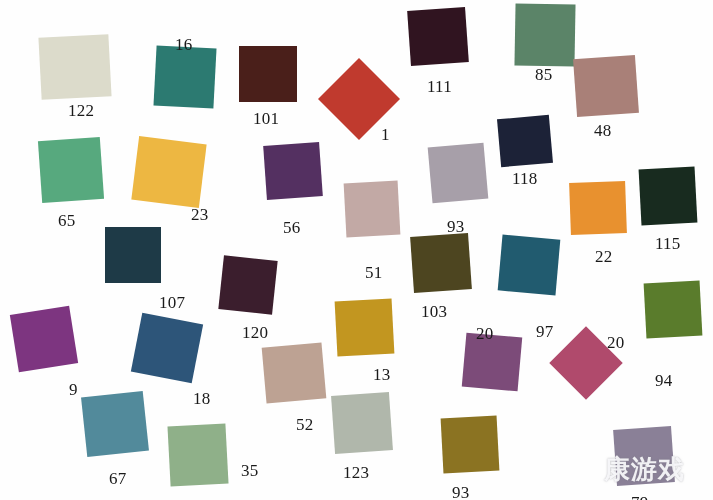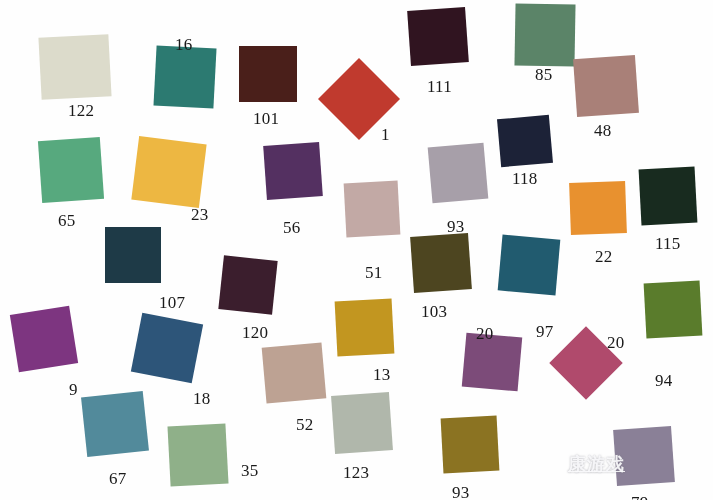--- a/index.html
+++ b/index.html
@@ -31,31 +31,30 @@
     position: absolute;
     font-family: "Liberation Serif", "DejaVu Serif", serif;
     font-size: 17px;
     color: #1a1a1a;
     white-space: nowrap;
     letter-spacing: 0.2px;
     line-height: 1;
   }
   #watermark {
     position: absolute;
-    left: 568px;
+    left: 604px;
     top: 452px;
     font-family: "DejaVu Sans", sans-serif;
-    font-size: 18px;
+    font-size: 26px;
     font-weight: 700;
     color: rgba(250,250,252,0.92);
     letter-spacing: 1px;
     text-shadow: 0 0 2px rgba(120,120,130,0.55);
     white-space: nowrap;
     pointer-events: none;
-    text-decoration: underline;
   }
 </style>
 </head>
 <body>
 
 <div id="canvas">
   <div id="swatch-layer">
       <div class="swatch" style="left: 40px; top: 36px; width: 70px; height: 62px; transform: rotate(-3deg);">
         <div class="chip" style="background: rgb(220, 219, 203);"></div>
       </div>

